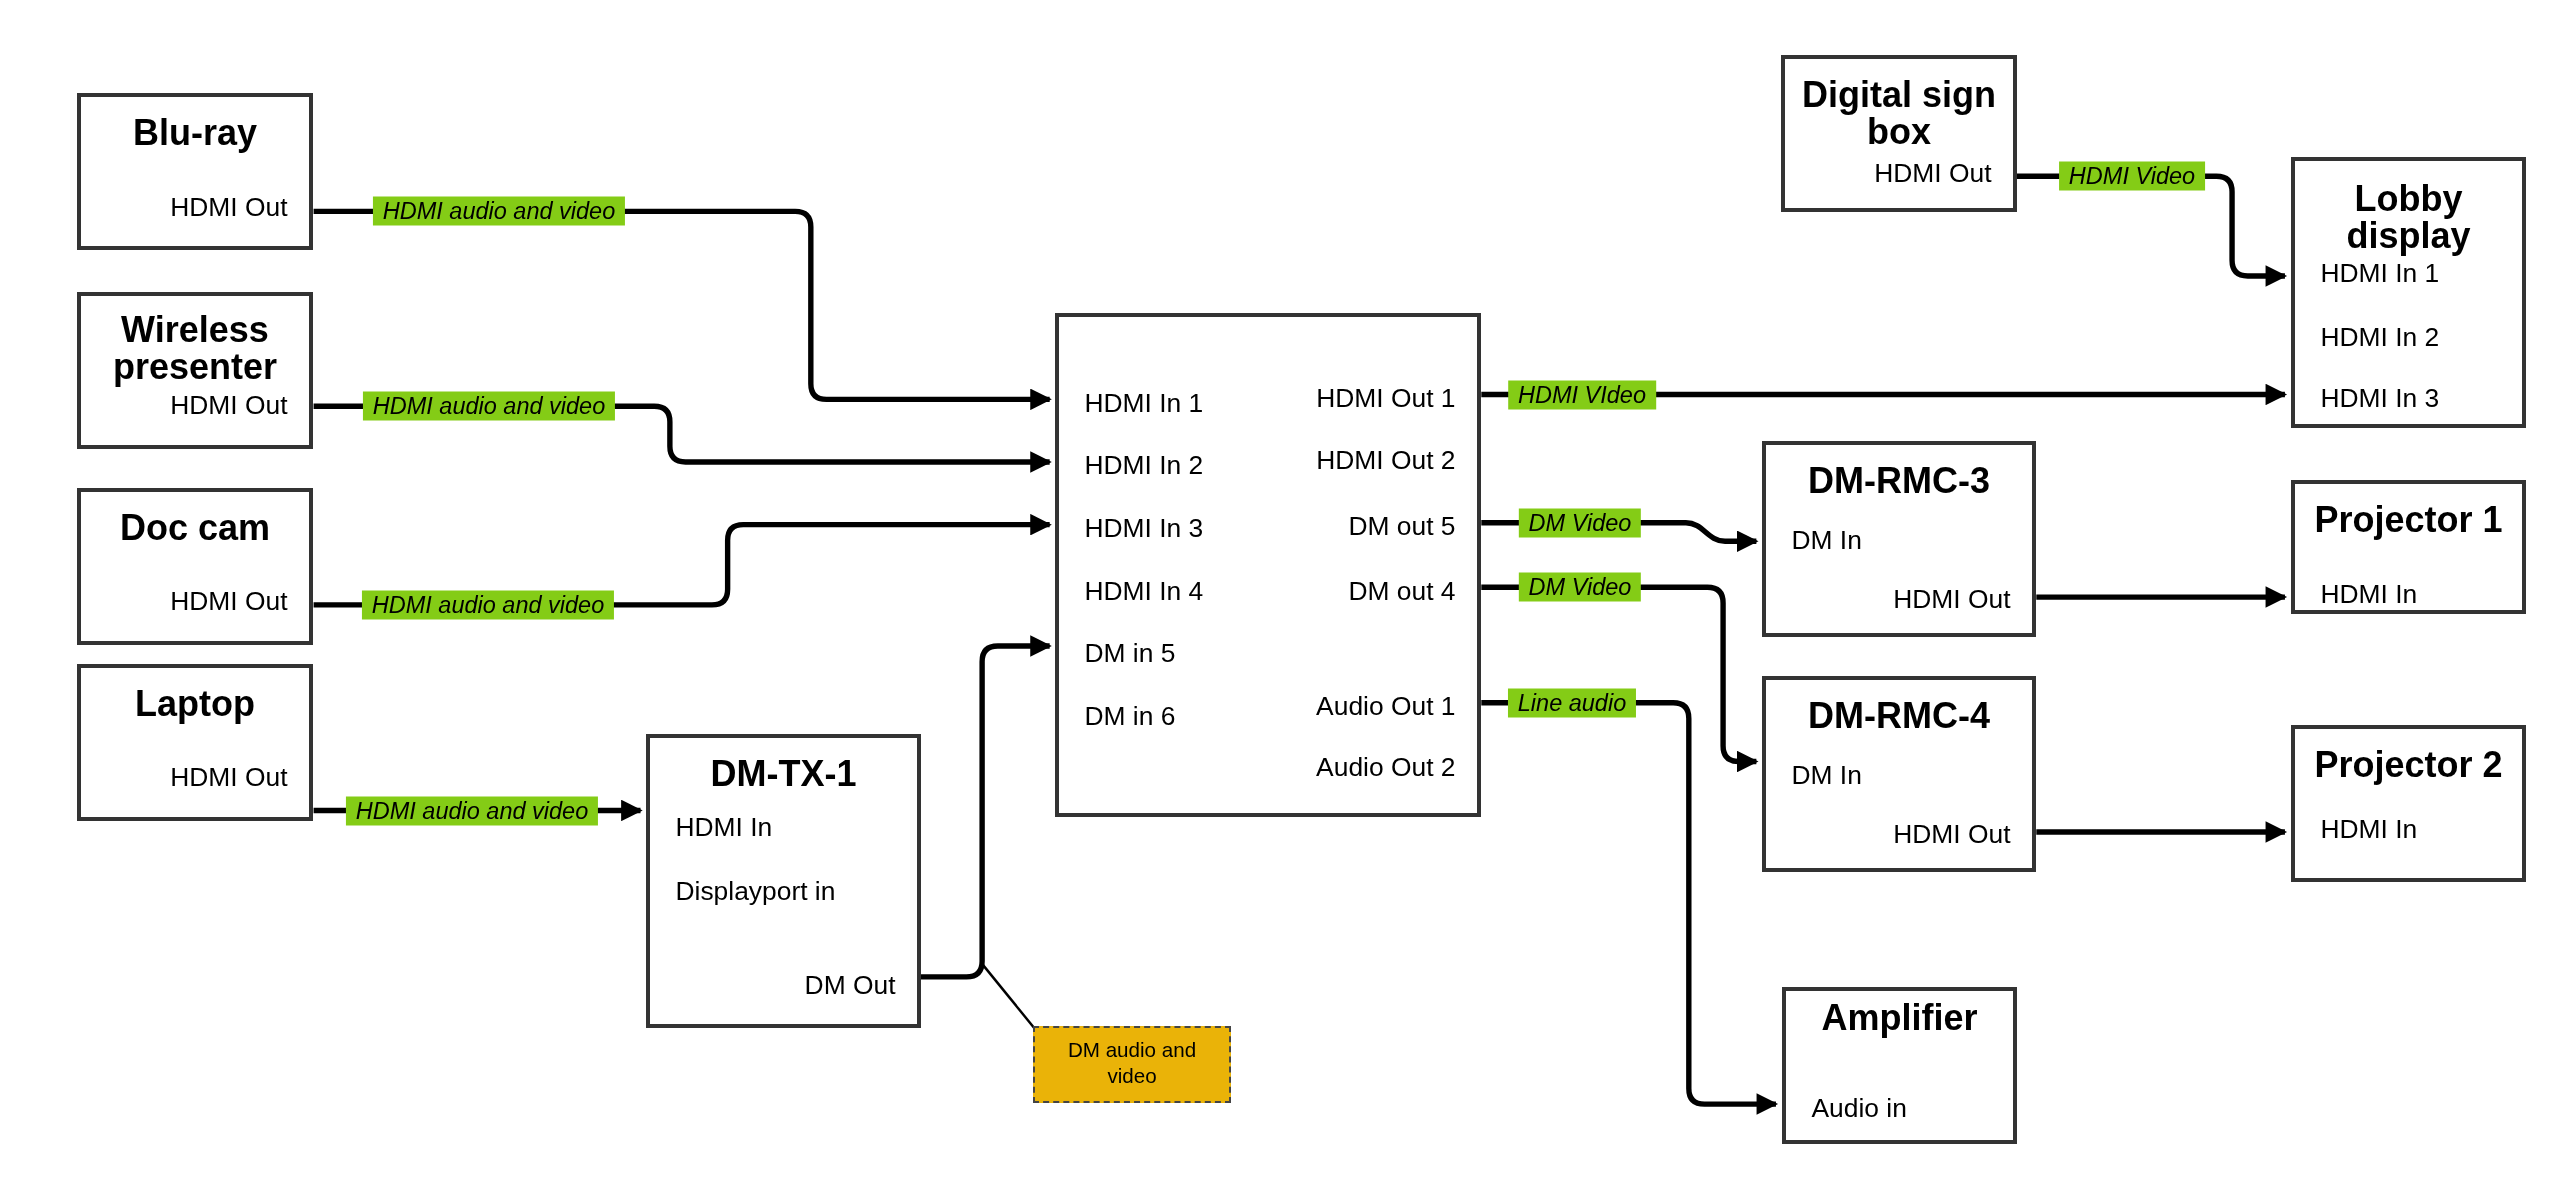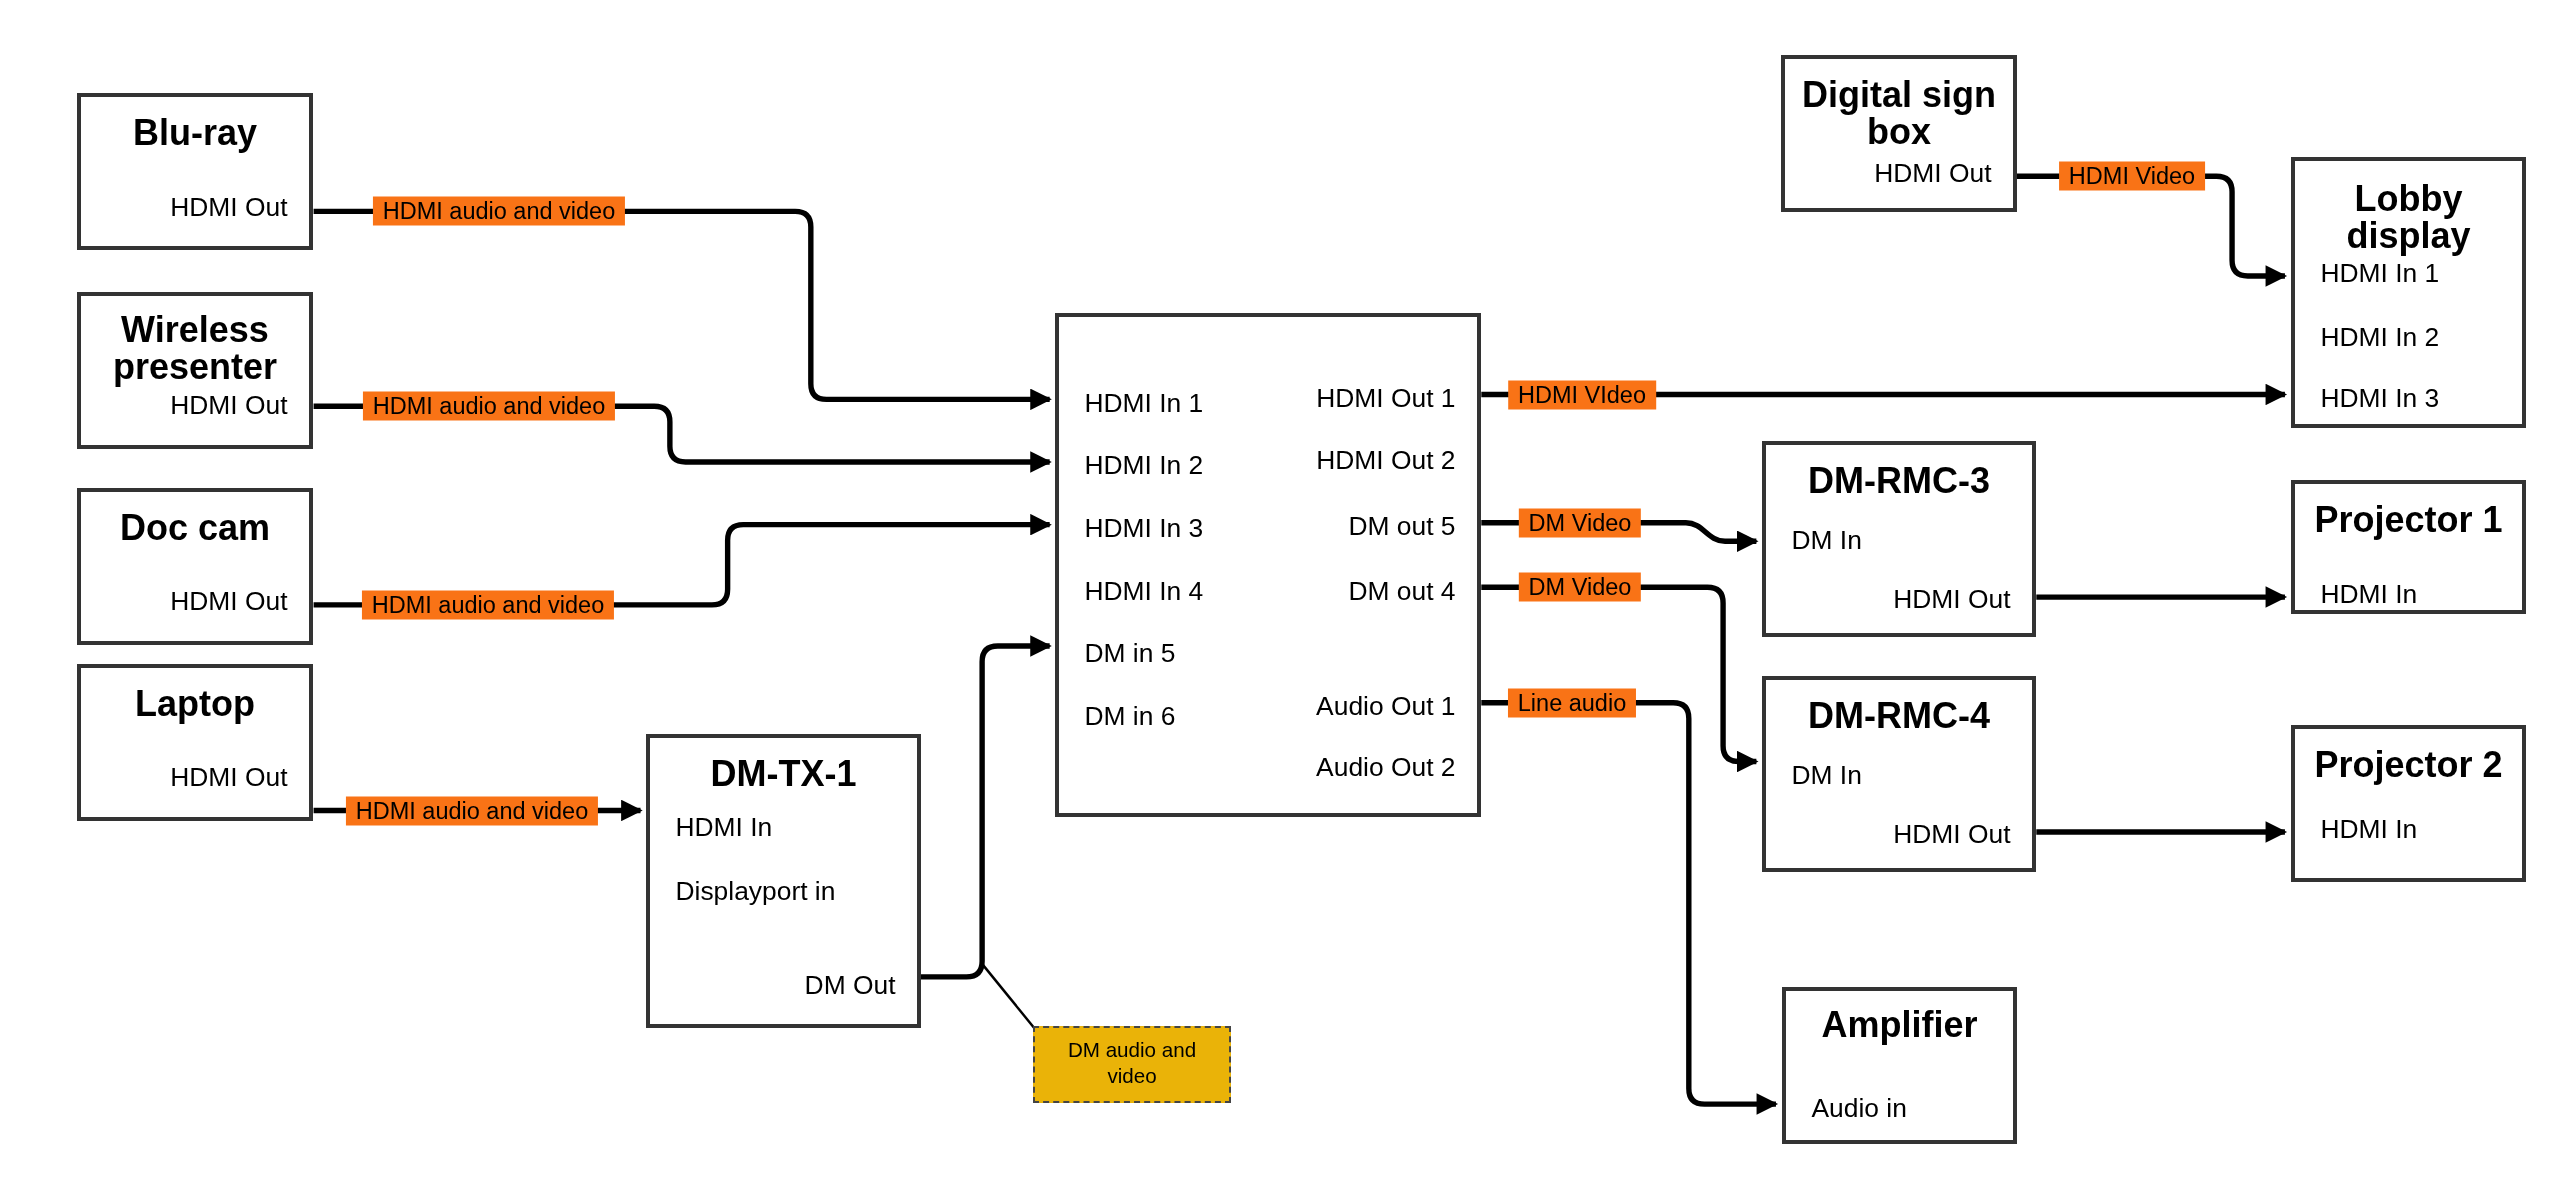--- a/index.html
+++ b/index.html
@@ -20,21 +20,21 @@
     font-weight:bold;font-size:36px;line-height:40px;white-space:pre-line;
   }
   .port{
     position:absolute;left:0;width:100%;box-sizing:border-box;
     font-size:26.4px;line-height:33px;white-space:nowrap;
   }
   .port.pl{padding-left:25.5px;text-align:left;}
   .port.pr{padding-right:21.5px;text-align:right;}
   .edge-label{
     position:absolute;transform:translate(-50%,-50%);
-    font-size:23.5px;line-height:29px;background:#f97316;padding:0 9.8px;white-space:nowrap;
+    font-size:23.5px;line-height:29px;background:#84cc16;padding:0 9.8px;white-space:nowrap;font-style:italic;
   }
   .callout{
     position:absolute;box-sizing:border-box;border:2px dashed #444444;background:#eab308;
     text-align:center;font-size:20.6px;line-height:26.4px;padding-top:8.8px;
   }
 </style>
 </head>
 <body>
 
 <div class="canvas">
@@ -135,21 +135,21 @@
     <div class="port pl" style="top:79px">DM In</div>
     <div class="port pr" style="top:138px">HDMI Out</div>
   </div>
 
   <div class="node" style="left:2291px;top:725px;width:235px;height:157px">
     <div class="title" style="top:13.7px">Projector 2</div>
     <div class="port pl" style="top:84px">HDMI In</div>
   </div>
 
   <div class="node" style="left:1782px;top:987px;width:235px;height:157px">
-    <div class="title" style="top:12px">Amplifier</div>
+    <div class="title" style="top:5px">Amplifier</div>
     <div class="port pl" style="top:101px">Audio in</div>
   </div>
 
   <div class="callout" style="left:1033px;top:1026px;width:198px;height:77px">
     <div>DM audio and</div>
     <div>video</div>
   </div>
 
   <div class="edge-label" style="left:499px;top:211px">HDMI audio and video</div>
   <div class="edge-label" style="left:489px;top:406px">HDMI audio and video</div>

